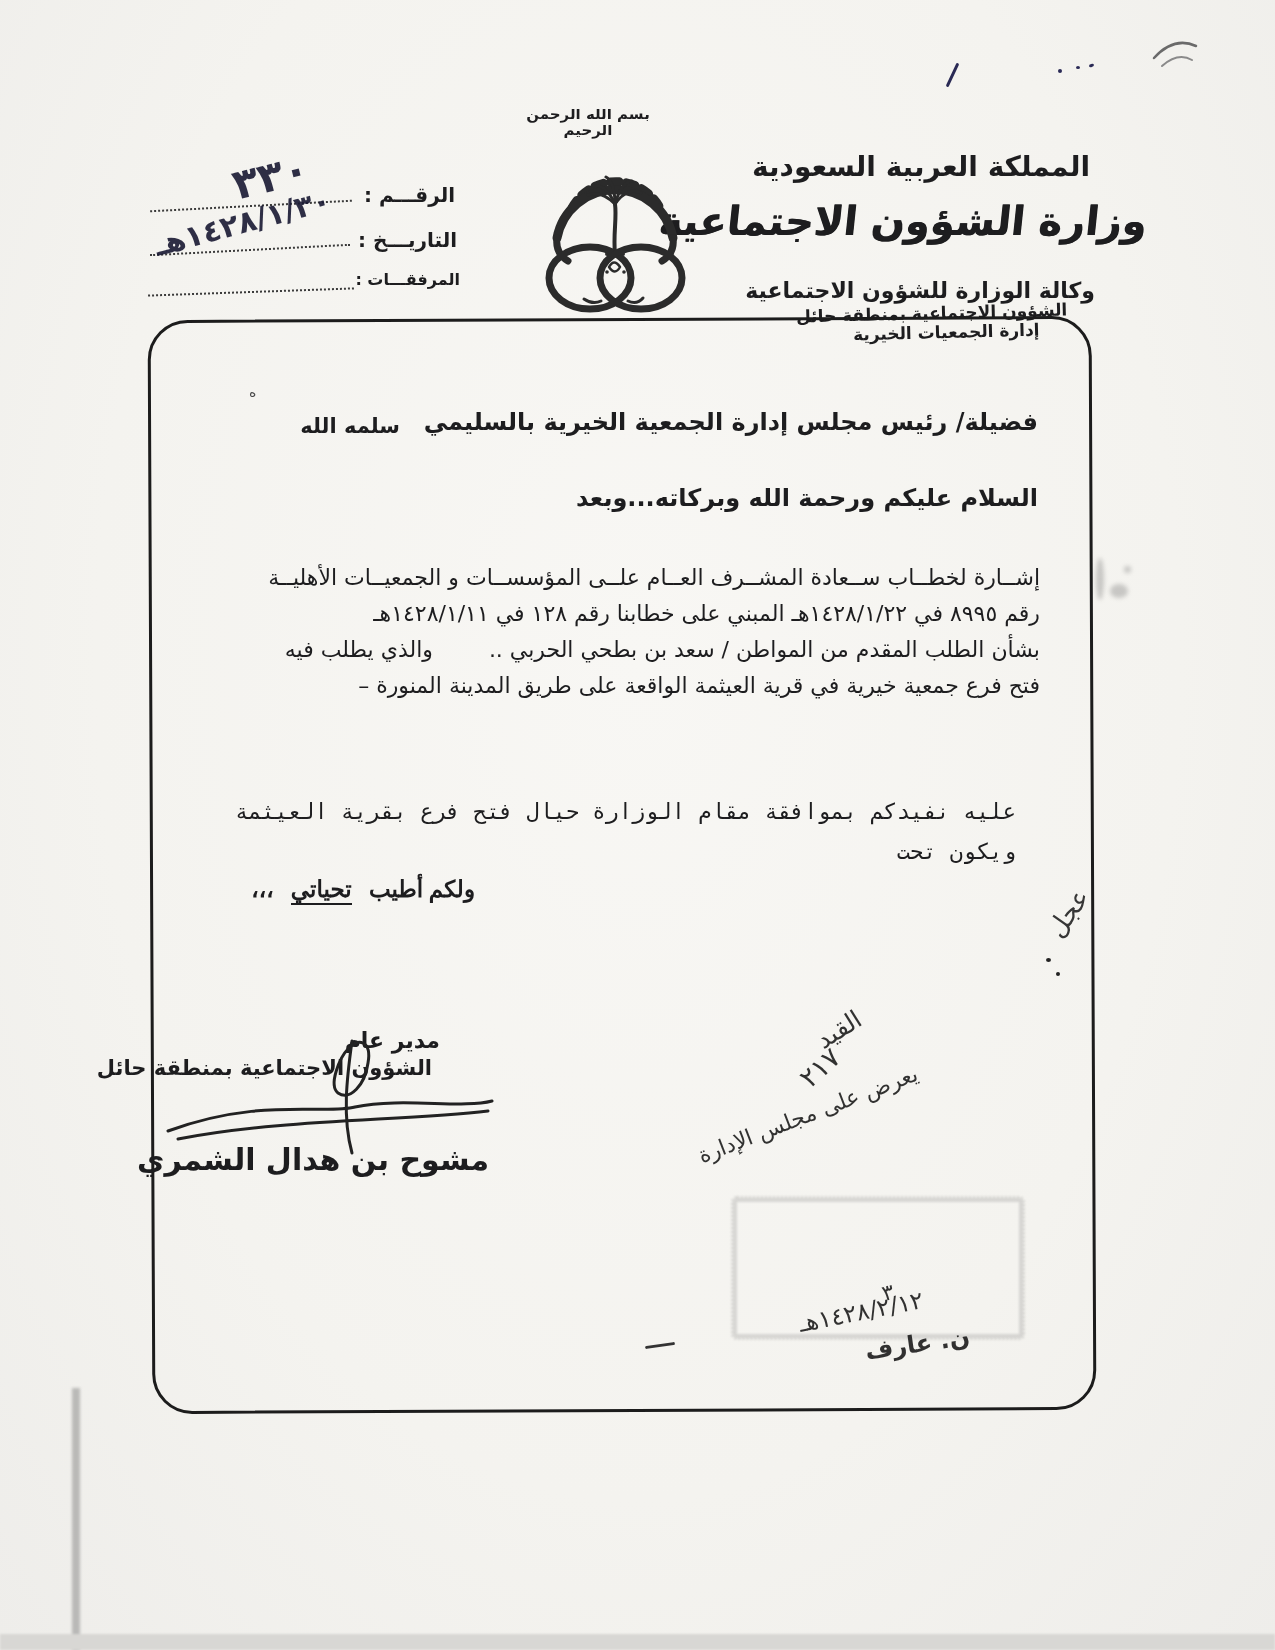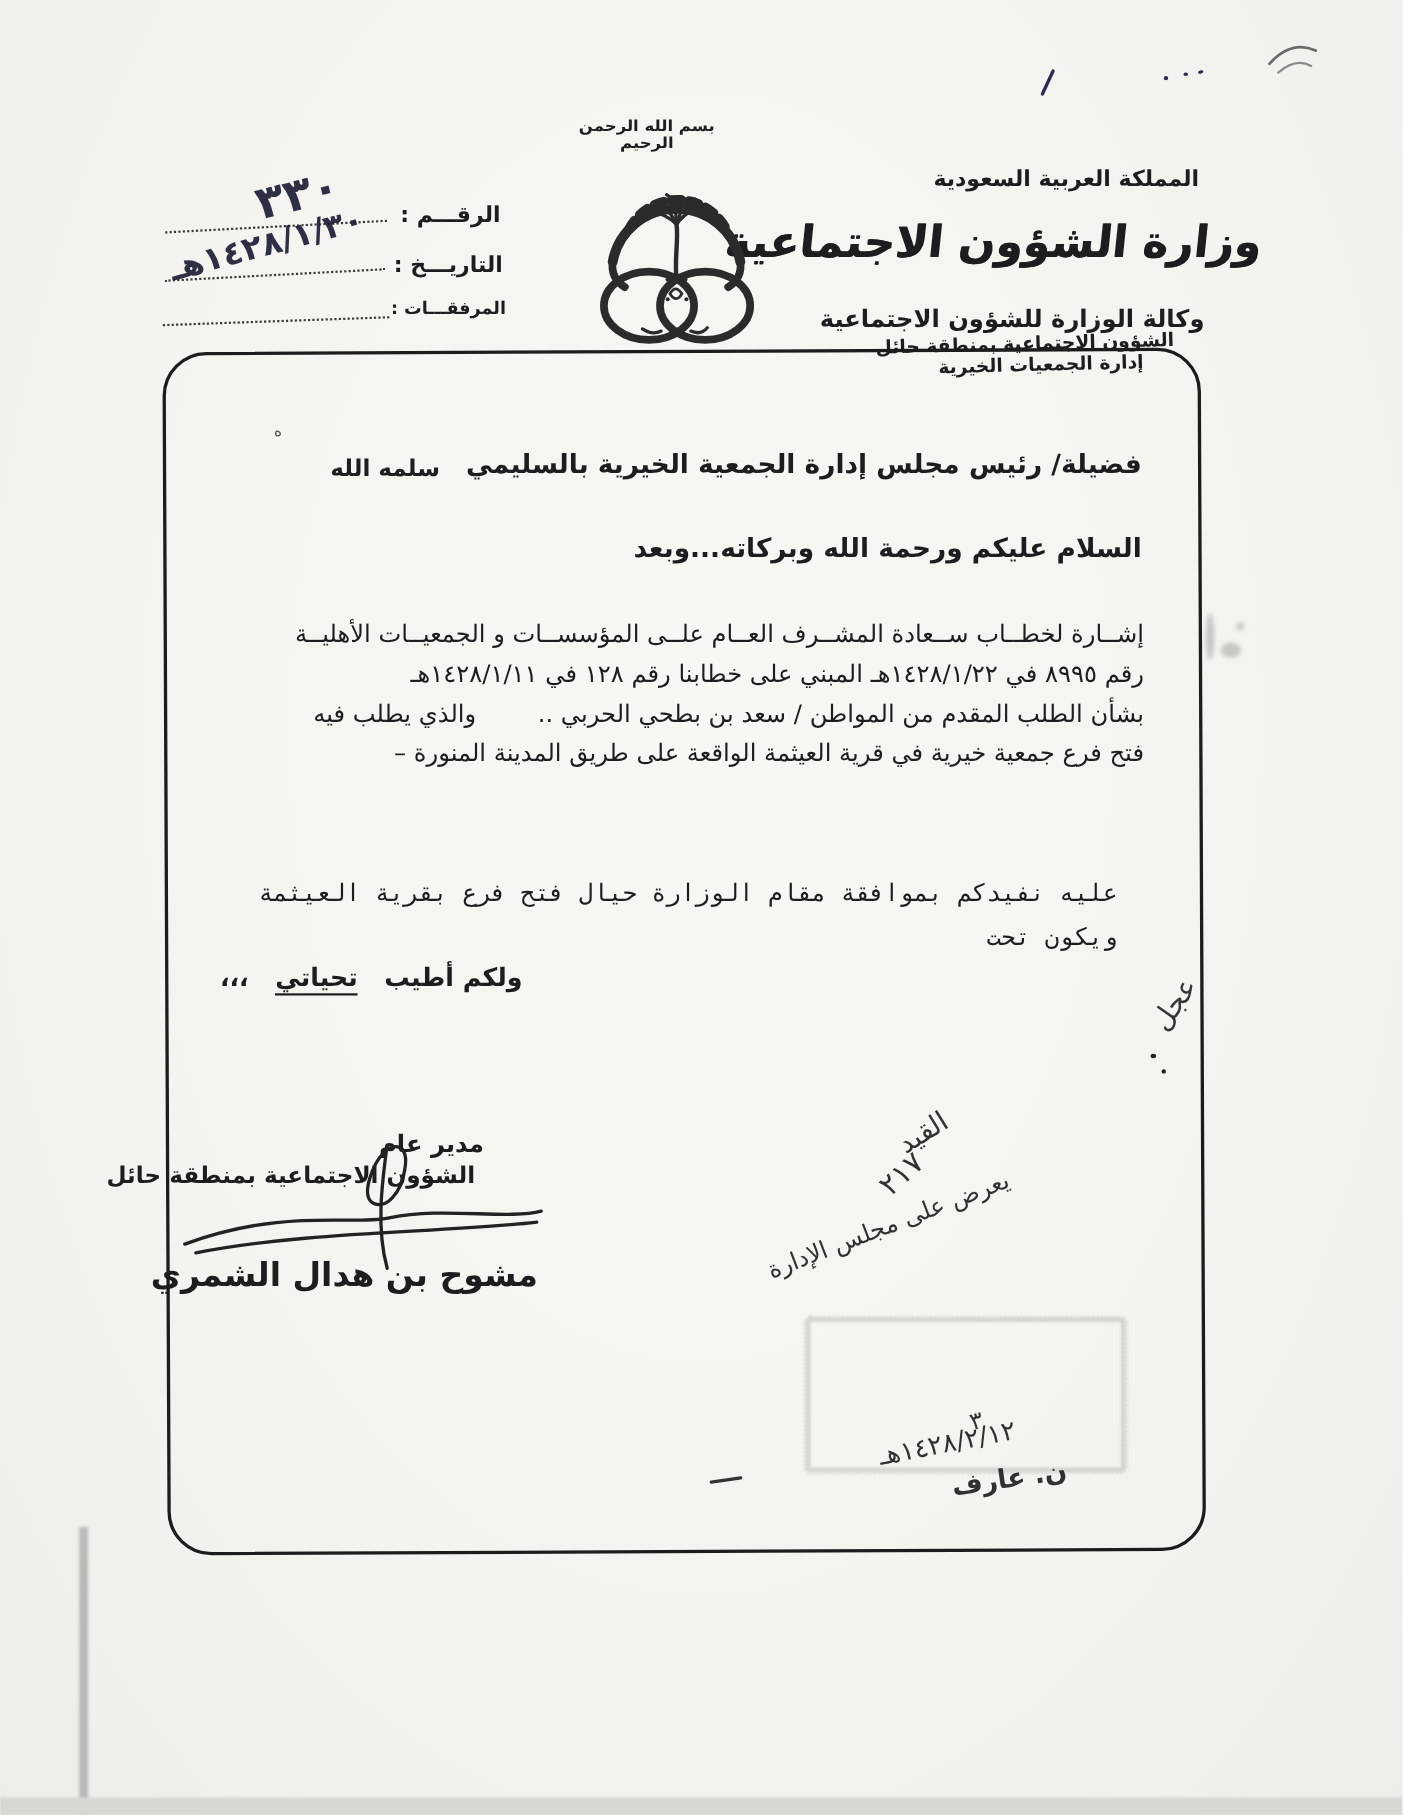--- a/index.html
+++ b/index.html
@@ -46,21 +46,21 @@
     transform:skewX(-6deg);
     text-shadow:.6px 0 0 currentColor;
   }
   svg{overflow:visible;}
 </style>
 </head>
 <body>
 
 <div class="page">
 
-  <div class="abs ar b nw" style="right:185px;top:150px;font-size:20px;">المملكة العربية السعودية</div>
+  <div class="abs ar b nw" style="right:185px;top:150px;font-size:28px;">المملكة العربية السعودية</div>
 
   <div class="abs ar nw callig" style="right:128px;top:198px;">وزارة الشؤون الاجتماعية</div>
 
   <div class="abs ar b nw" style="right:180px;top:278px;font-size:22px;">وكالة الوزارة للشؤون الاجتماعية</div>
 
   <div class="abs ar b nw" style="right:208px;top:303px;font-size:17px;transform:rotate(-1.5deg);">الشؤون الاجتماعية بمنطقة حائل</div>
 
   <div class="abs ar b nw" style="right:235px;top:322px;font-size:17px;transform:rotate(-1.5deg);">إدارة الجمعيات الخيرية</div>
 
   <div class="abs ar b" style="left:518px;top:106px;width:140px;font-size:15px;line-height:17px;text-align:center;transform:scale(1,.92);filter:blur(.3px);">بسم الله الرحمن الرحيم</div>
@@ -131,21 +131,21 @@
     <div class="body-line pre">إشــارة لخطــاب ســعادة المشــرف العــام علــى المؤسســات و الجمعيــات الأهليــة</div>
     <div class="body-line pre">رقم ٨٩٩٥ في ١٤٢٨/١/٢٢هـ المبني على خطابنا رقم ١٢٨ في ١٤٢٨/١/١١هـ</div>
     <div class="body-line pre">بشأن الطلب المقدم من المواطن / سعد بن بطحي الحربي ..        والذي يطلب فيه</div>
     <div class="body-line pre">فتح فرع جمعية خيرية في قرية العيثمة الواقعة على طريق المدينة المنورة –</div>
   </div>
 
   <div class="abs ar" style="right:235px;top:794px;width:848px;text-align:right;">
     <div class="p2-line pre" style="padding-right:24px;">عليه نفيدكم بموافقة مقام الوزارة حيال فتح فرع بقرية العيثمة ويكون تحت</div>
   </div>
 
-  <div class="abs ar b nw" style="right:800px;top:876px;font-size:23px;">
+  <div class="abs ar b nw" style="right:800px;top:876px;font-size:23px;font-family:Liberation Serif, serif;">
     <span>ولكم أطيب</span>
     <span>&nbsp;</span>
     <span class="underl">تحياتي</span>
     <span>&nbsp;</span>
     <span>،،،</span>
   </div>
 
   <div class="abs ar b nw" style="right:835px;top:1028px;font-size:22px;">مدير عام</div>
   <div class="abs ar b nw" style="right:843px;top:1056px;font-size:21px;">الشؤون الاجتماعية بمنطقة حائل</div>
   <div class="abs ar b nw" style="right:786px;top:1131px;font-size:30px;margin-top:11px;">مشوح بن هدال الشمري</div>

